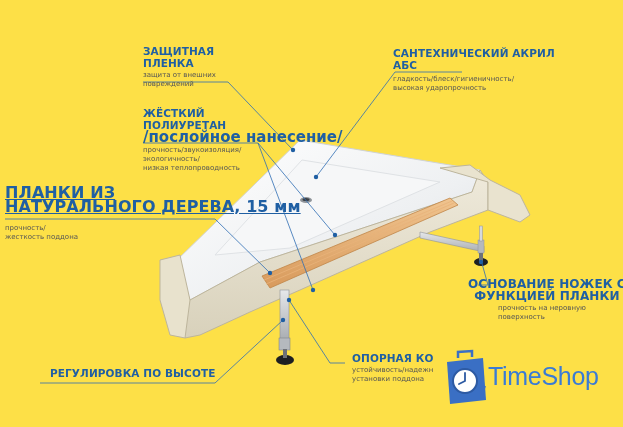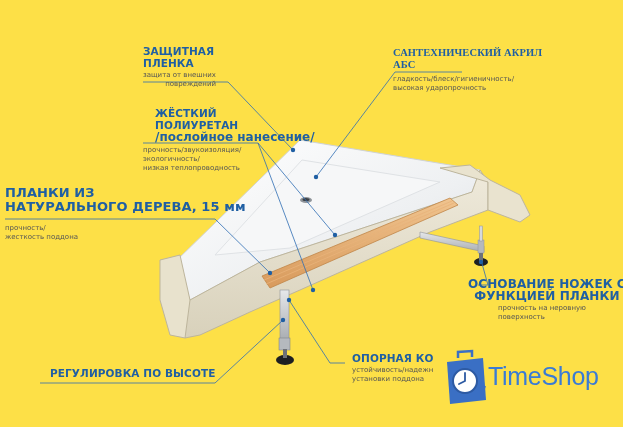--- a/index.html
+++ b/index.html
@@ -1,20 +1,20 @@
 <!DOCTYPE html>
 <html><head>
 <meta charset="utf-8">
 <style>
   html,body{margin:0;padding:0;background:#ffffff;}
   #stage{position:relative;width:623px;height:427px;overflow:hidden;background:#fde047;font-family:"DejaVu Sans",sans-serif;}
   .title{position:absolute;color:#1f5fa3;font-weight:bold;font-size:10.5px;line-height:12px;letter-spacing:0.1px;white-space:nowrap;}
-  .title.big{font-size:13px;line-height:14px;}
+  .title.big{font-size:16px;line-height:14px;text-decoration:underline;}
   .sub{position:absolute;color:#555;font-size:7px;line-height:9px;white-space:nowrap;}
-  .subtitle{position:absolute;color:#1f5fa3;font-weight:bold;font-size:12px;line-height:11px;white-space:nowrap;margin-left:12px;}
+  .subtitle{position:absolute;color:#1f5fa3;font-weight:bold;font-size:15px;line-height:11px;white-space:nowrap;}
   svg{position:absolute;left:0;top:0;}
   .logo-text{position:absolute;left:488px;top:362px;font-family:"Liberation Sans",sans-serif;font-size:25px;color:#3a7bd5;font-weight:normal;letter-spacing:-0.3px;text-align:right;}
 </style>
 </head>
 <body>
 
 <div id="stage">
 
   <svg width="623" height="427" viewBox="0 0 623 427">
     <defs>
@@ -93,35 +93,35 @@
       <circle cx="465" cy="381" r="12" fill="#ffffff" stroke="#2d5aa3" stroke-width="2"></circle>
       <path d="M 465 381 L 465 373 M 465 381 L 459 384" stroke="#2d5aa3" stroke-width="1.8" stroke-linecap="round"></path>
       <path d="M 476 388 L 486 386 L 483 395" fill="#3a6fc4"></path>
     </g>
   </svg>
 
   <div class="title" style="left:143px;top:45px;">
     <div>ЗАЩИТНАЯ</div>
     <div>ПЛЕНКА</div>
   </div>
-  <div class="sub" style="left:143px;top:71px;text-align:right;">
+  <div class="sub" style="left:143px;top:71px;">
     <div>защита от внешних</div>
     <div>повреждений</div>
   </div>
 
-  <div class="title" style="left:393px;top:47px;font-family:Liberation Serif, serif;">
+  <div class="title" style="left:393px;top:47px;">
     <div>САНТЕХНИЧЕСКИЙ АКРИЛ</div>
     <div>АБС</div>
   </div>
   <div class="sub" style="left:393px;top:75px;">
     <div>гладкость/блеск/гигиеничность/</div>
     <div>высокая ударопрочность</div>
   </div>
 
-  <div class="title" style="left:143px;top:107px;margin-left:12px;">
+  <div class="title" style="left:143px;top:107px;">
     <div>ЖЁСТКИЙ</div>
     <div>ПОЛИУРЕТАН</div>
   </div>
   <div class="subtitle" style="left:143px;top:132px;">/послойное нанесение/</div>
   <div class="sub" style="left:143px;top:146px;">
     <div>прочность/звукоизоляция/</div>
     <div>экологичность/</div>
     <div>низкая теплопроводность</div>
   </div>
 

